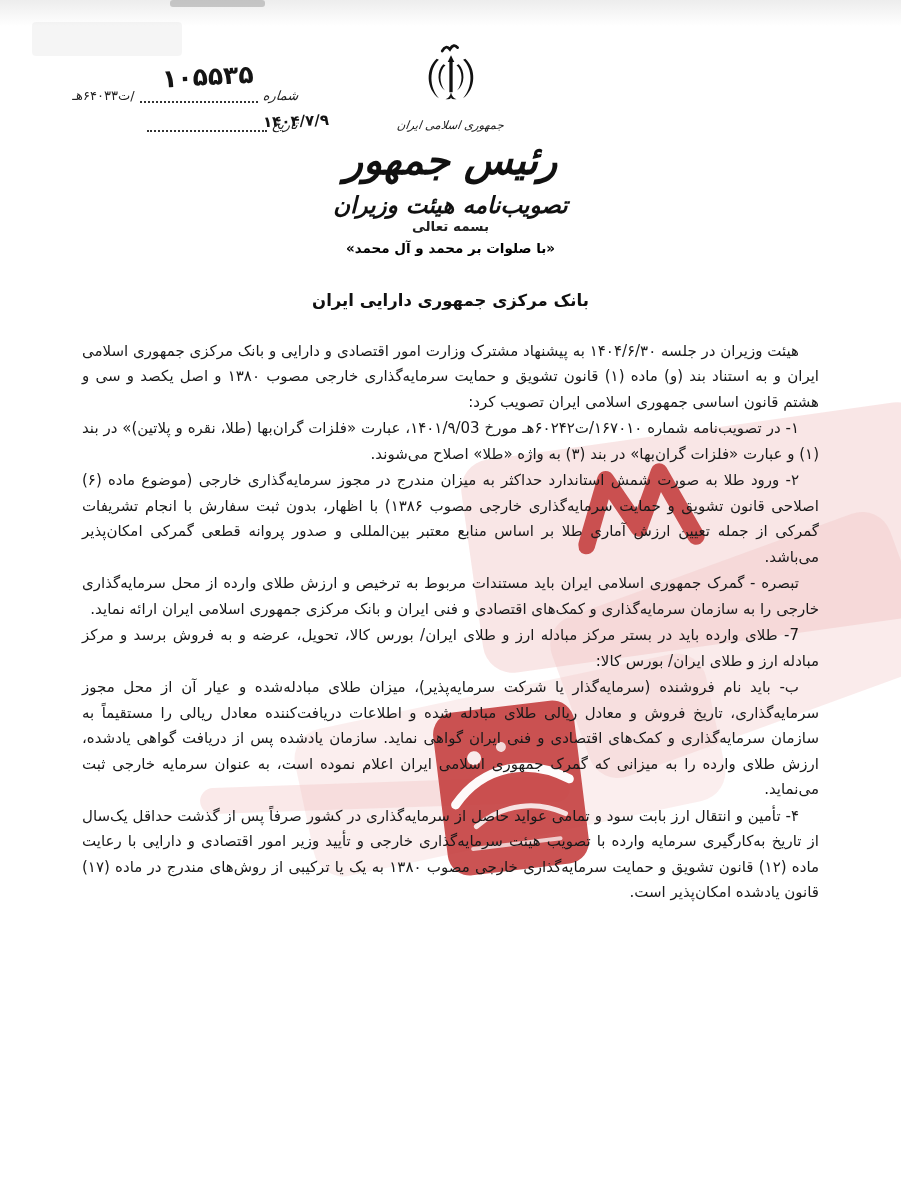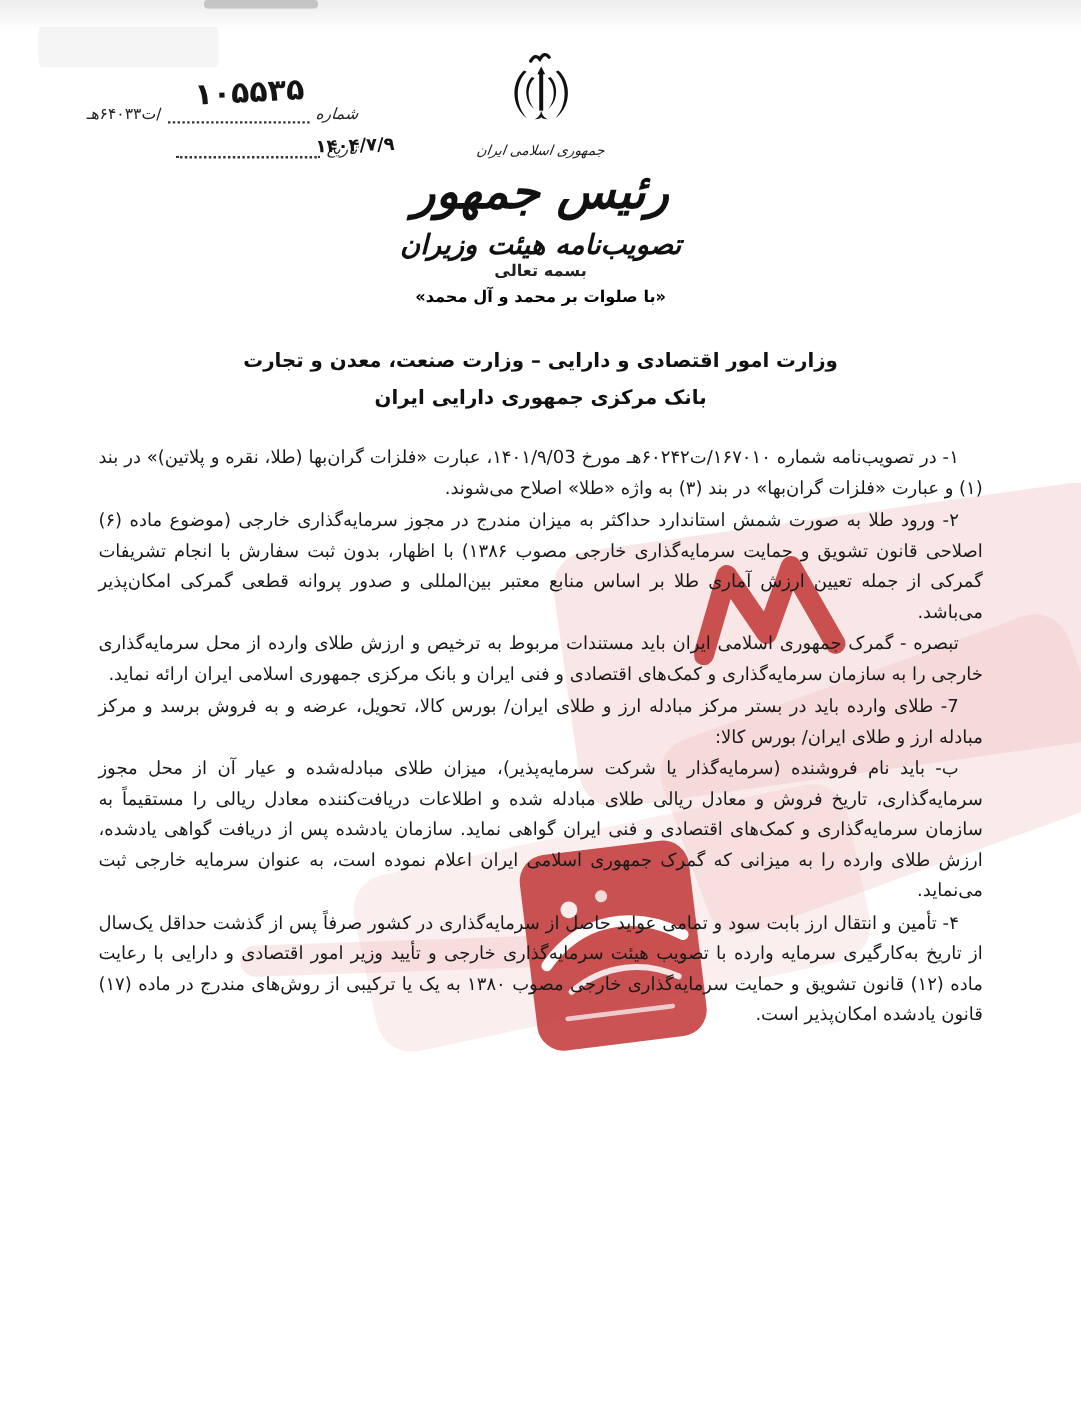--- a/index.html
+++ b/index.html
@@ -134,25 +134,25 @@
       </svg>
     </div>
     <div class="republic-caption">جمهوری اسلامی ایران</div>
     <div class="president">رئیس جمهور</div>
     <div class="decree-title">تصویب‌نامه هیئت وزیران</div>
     <div class="bismillah">بسمه تعالی</div>
     <div class="salavat">«با صلوات بر محمد و آل محمد»</div>
   </div>
 
   <div class="addressees">
-    <div>وزارت امور اقتصادی و دارایی – وزارت صنعت، معدن و تجارت</div>
     <div>بانک مرکزی جمهوری دارایی ایران</div>
   </div>
 
   <div class="doc-body">
+    <p>هیئت وزیران در جلسه ۱۴۰۴/۶/۳۰ به پیشنهاد مشترک وزارت امور اقتصادی و دارایی و بانک مرکزی جمهوری اسلامی ایران و به استناد بند (و) ماده (۱) قانون تشویق و حمایت سرمایه‌گذاری خارجی مصوب ۱۳۸۰ و اصل یکصد و سی و هشتم قانون اساسی جمهوری اسلامی ایران تصویب کرد:</p>
     <p>۱- در تصویب‌نامه شماره ۱۶۷۰۱۰/ت۶۰۲۴۲هـ مورخ ۱۴۰۱/۹/03، عبارت «فلزات گران‌بها (طلا، نقره و پلاتین)» در بند (۱) و عبارت «فلزات گران‌بها» در بند (۳) به واژه «طلا» اصلاح می‌شوند.</p>
     <p>۲- ورود طلا به صورت شمش استاندارد حداکثر به میزان مندرج در مجوز سرمایه‌گذاری خارجی (موضوع ماده (۶) اصلاحی قانون تشویق و حمایت سرمایه‌گذاری خارجی مصوب ۱۳۸۶) با اظهار، بدون ثبت سفارش با انجام تشریفات گمرکی از جمله تعیین ارزش آماری طلا بر اساس منابع معتبر بین‌المللی و صدور پروانه قطعی گمرکی امکان‌پذیر می‌باشد.</p>
     <p>تبصره - گمرک جمهوری اسلامی ایران باید مستندات مربوط به ترخیص و ارزش طلای وارده از محل سرمایه‌گذاری خارجی را به سازمان سرمایه‌گذاری و کمک‌های اقتصادی و فنی ایران و بانک مرکزی جمهوری اسلامی ایران ارائه نماید.</p>
     <p>7- طلای وارده باید در بستر مرکز مبادله ارز و طلای ایران/ بورس کالا، تحویل، عرضه و به فروش برسد و مرکز مبادله ارز و طلای ایران/ بورس کالا:</p>
     <p>ب- باید نام فروشنده (سرمایه‌گذار یا شرکت سرمایه‌پذیر)، میزان طلای مبادله‌شده و عیار آن از محل مجوز سرمایه‌گذاری، تاریخ فروش و معادل ریالی طلای مبادله شده و اطلاعات دریافت‌کننده معادل ریالی را مستقیماً به سازمان سرمایه‌گذاری و کمک‌های اقتصادی و فنی ایران گواهی نماید. سازمان یادشده پس از دریافت گواهی یادشده، ارزش طلای وارده را به میزانی که گمرک جمهوری اسلامی ایران اعلام نموده است، به عنوان سرمایه خارجی ثبت می‌نماید.</p>
     <p>۴- تأمین و انتقال ارز بابت سود و تمامی عواید حاصل از سرمایه‌گذاری در کشور صرفاً پس از گذشت حداقل یک‌سال از تاریخ به‌کارگیری سرمایه وارده با تصویب هیئت سرمایه‌گذاری خارجی و تأیید وزیر امور اقتصادی و دارایی با رعایت ماده (۱۲) قانون تشویق و حمایت سرمایه‌گذاری خارجی مصوب ۱۳۸۰ به یک یا ترکیبی از روش‌های مندرج در ماده (۱۷) قانون یادشده امکان‌پذیر است.</p>
   </div>
 
 </div>
 

